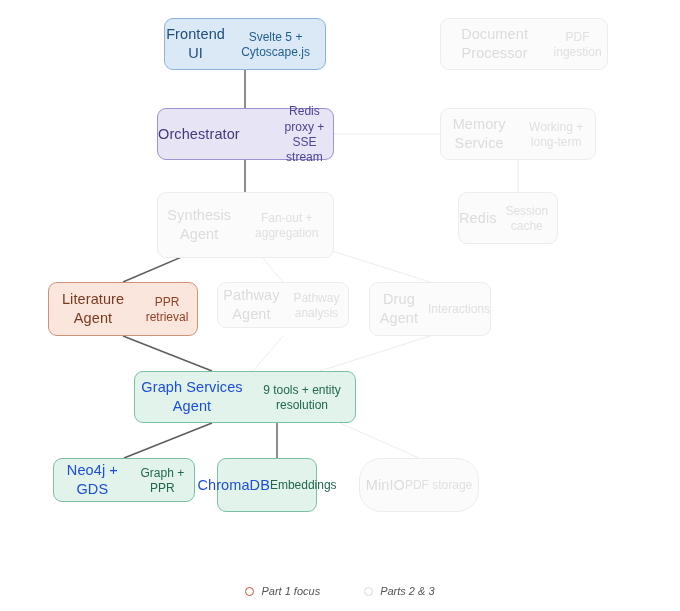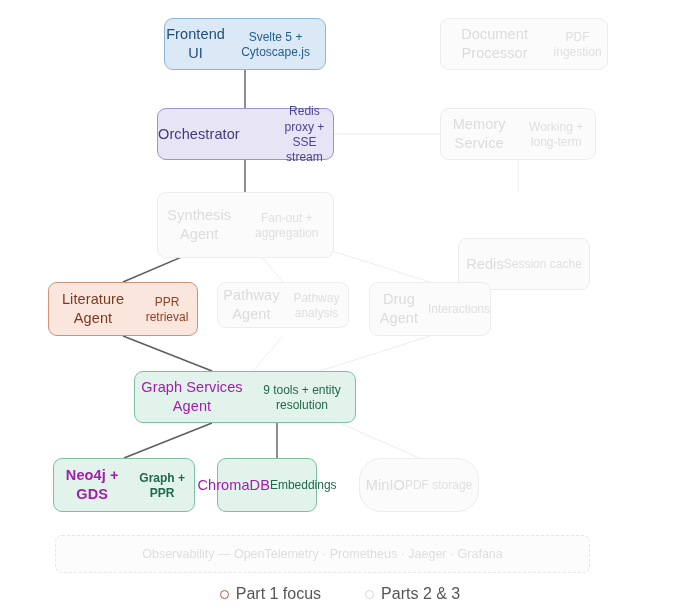--- a/index.html
+++ b/index.html
@@ -78,21 +78,21 @@
     background: #fae6dc;
     border-color: #cf9278;
   }
   .node.salmon .n-title { color: #7a3a22; }
   .node.salmon .n-sub   { color: #8d4226; }
 
   .node.green {
     background: #e1f3ea;
     border-color: #7cc0a4;
   }
-  .node.green .n-title { color: #a21caf; }
+  .node.green .n-title { color: #1d4ed8; }
   .node.green .n-sub   { color: #21684c; }
 
   
   #observability {
     position: absolute;
     left: 55px;
     top: 535px;
     width: 535px;
     height: 38px;
     box-sizing: border-box;
@@ -108,22 +108,23 @@
 
   
   #legend {
     position: absolute;
     left: 0;
     top: 585px;
     width: 680px;
     display: flex;
     justify-content: center;
     gap: 44px;
-    font-size: 16px;
+    font-size: 11px;
     color: #555555;
+    font-style: italic;
   }
   .legend-item {
     display: flex;
     align-items: center;
     gap: 7px;
   }
   .legend-dot {
     width: 9px;
     height: 9px;
     border-radius: 50%;
@@ -166,57 +167,54 @@
         <div class="n-sub">Redis proxy + SSE stream</div>
       </div>
       <div class="node dim" style="left: 440px; top: 108px; width: 156px; height: 52px;">
         <div class="n-title">Memory Service</div>
         <div class="n-sub">Working + long-term</div>
       </div>
       <div class="node dim" style="left: 157px; top: 192px; width: 177px; height: 66px;">
         <div class="n-title">Synthesis Agent</div>
         <div class="n-sub">Fan-out + aggregation</div>
       </div>
-      <div class="node dim" style="left: 458px; top: 192px; width: 132px; height: 52px; margin-top: 46px;">
+      <div class="node dim" style="left: 458px; top: 192px; width: 100px; height: 52px;">
         <div class="n-title">Redis</div>
         <div class="n-sub">Session cache</div>
       </div>
       <div class="node salmon" style="left: 48px; top: 282px; width: 150px; height: 54px;">
         <div class="n-title">Literature Agent</div>
         <div class="n-sub">PPR retrieval</div>
       </div>
       <div class="node dim" style="left: 217px; top: 282px; width: 132px; height: 46px;">
         <div class="n-title">Pathway Agent</div>
         <div class="n-sub">Pathway analysis</div>
       </div>
       <div class="node dim" style="left: 369px; top: 282px; width: 122px; height: 54px;">
         <div class="n-title">Drug Agent</div>
         <div class="n-sub">Interactions</div>
       </div>
       <div class="node green" style="left: 134px; top: 371px; width: 222px; height: 52px;">
         <div class="n-title">Graph Services Agent</div>
         <div class="n-sub">9 tools + entity resolution</div>
       </div>
-      <div class="node green" style="left: 53px; top: 458px; width: 142px; height: 54px; font-weight: bold;">
+      <div class="node green" style="left: 53px; top: 458px; width: 142px; height: 44px;">
         <div class="n-title">Neo4j + GDS</div>
         <div class="n-sub">Graph + PPR</div>
       </div>
       <div class="node green" style="left: 217px; top: 458px; width: 100px; height: 54px;">
         <div class="n-title">ChromaDB</div>
         <div class="n-sub">Embeddings</div>
       </div>
       <div class="node dim" style="left: 359px; top: 458px; width: 120px; height: 54px; border-radius: 22px;">
         <div class="n-title">MinIO</div>
         <div class="n-sub">PDF storage</div>
       </div>
     </div>
 
-  <div id="observability">
-    <span>Observability — OpenTelemetry · Prometheus · Jaeger · Grafana</span>
-  </div>
 
   <div id="legend">
       <div class="legend-item">
         <span class="legend-dot" style="border: 1.5px solid rgb(192, 85, 58);"></span>
         <span>Part 1 focus</span>
       </div>
       <div class="legend-item">
         <span class="legend-dot" style="border: 1.5px solid rgb(216, 216, 216);"></span>
         <span>Parts 2 &amp; 3</span>
       </div>

